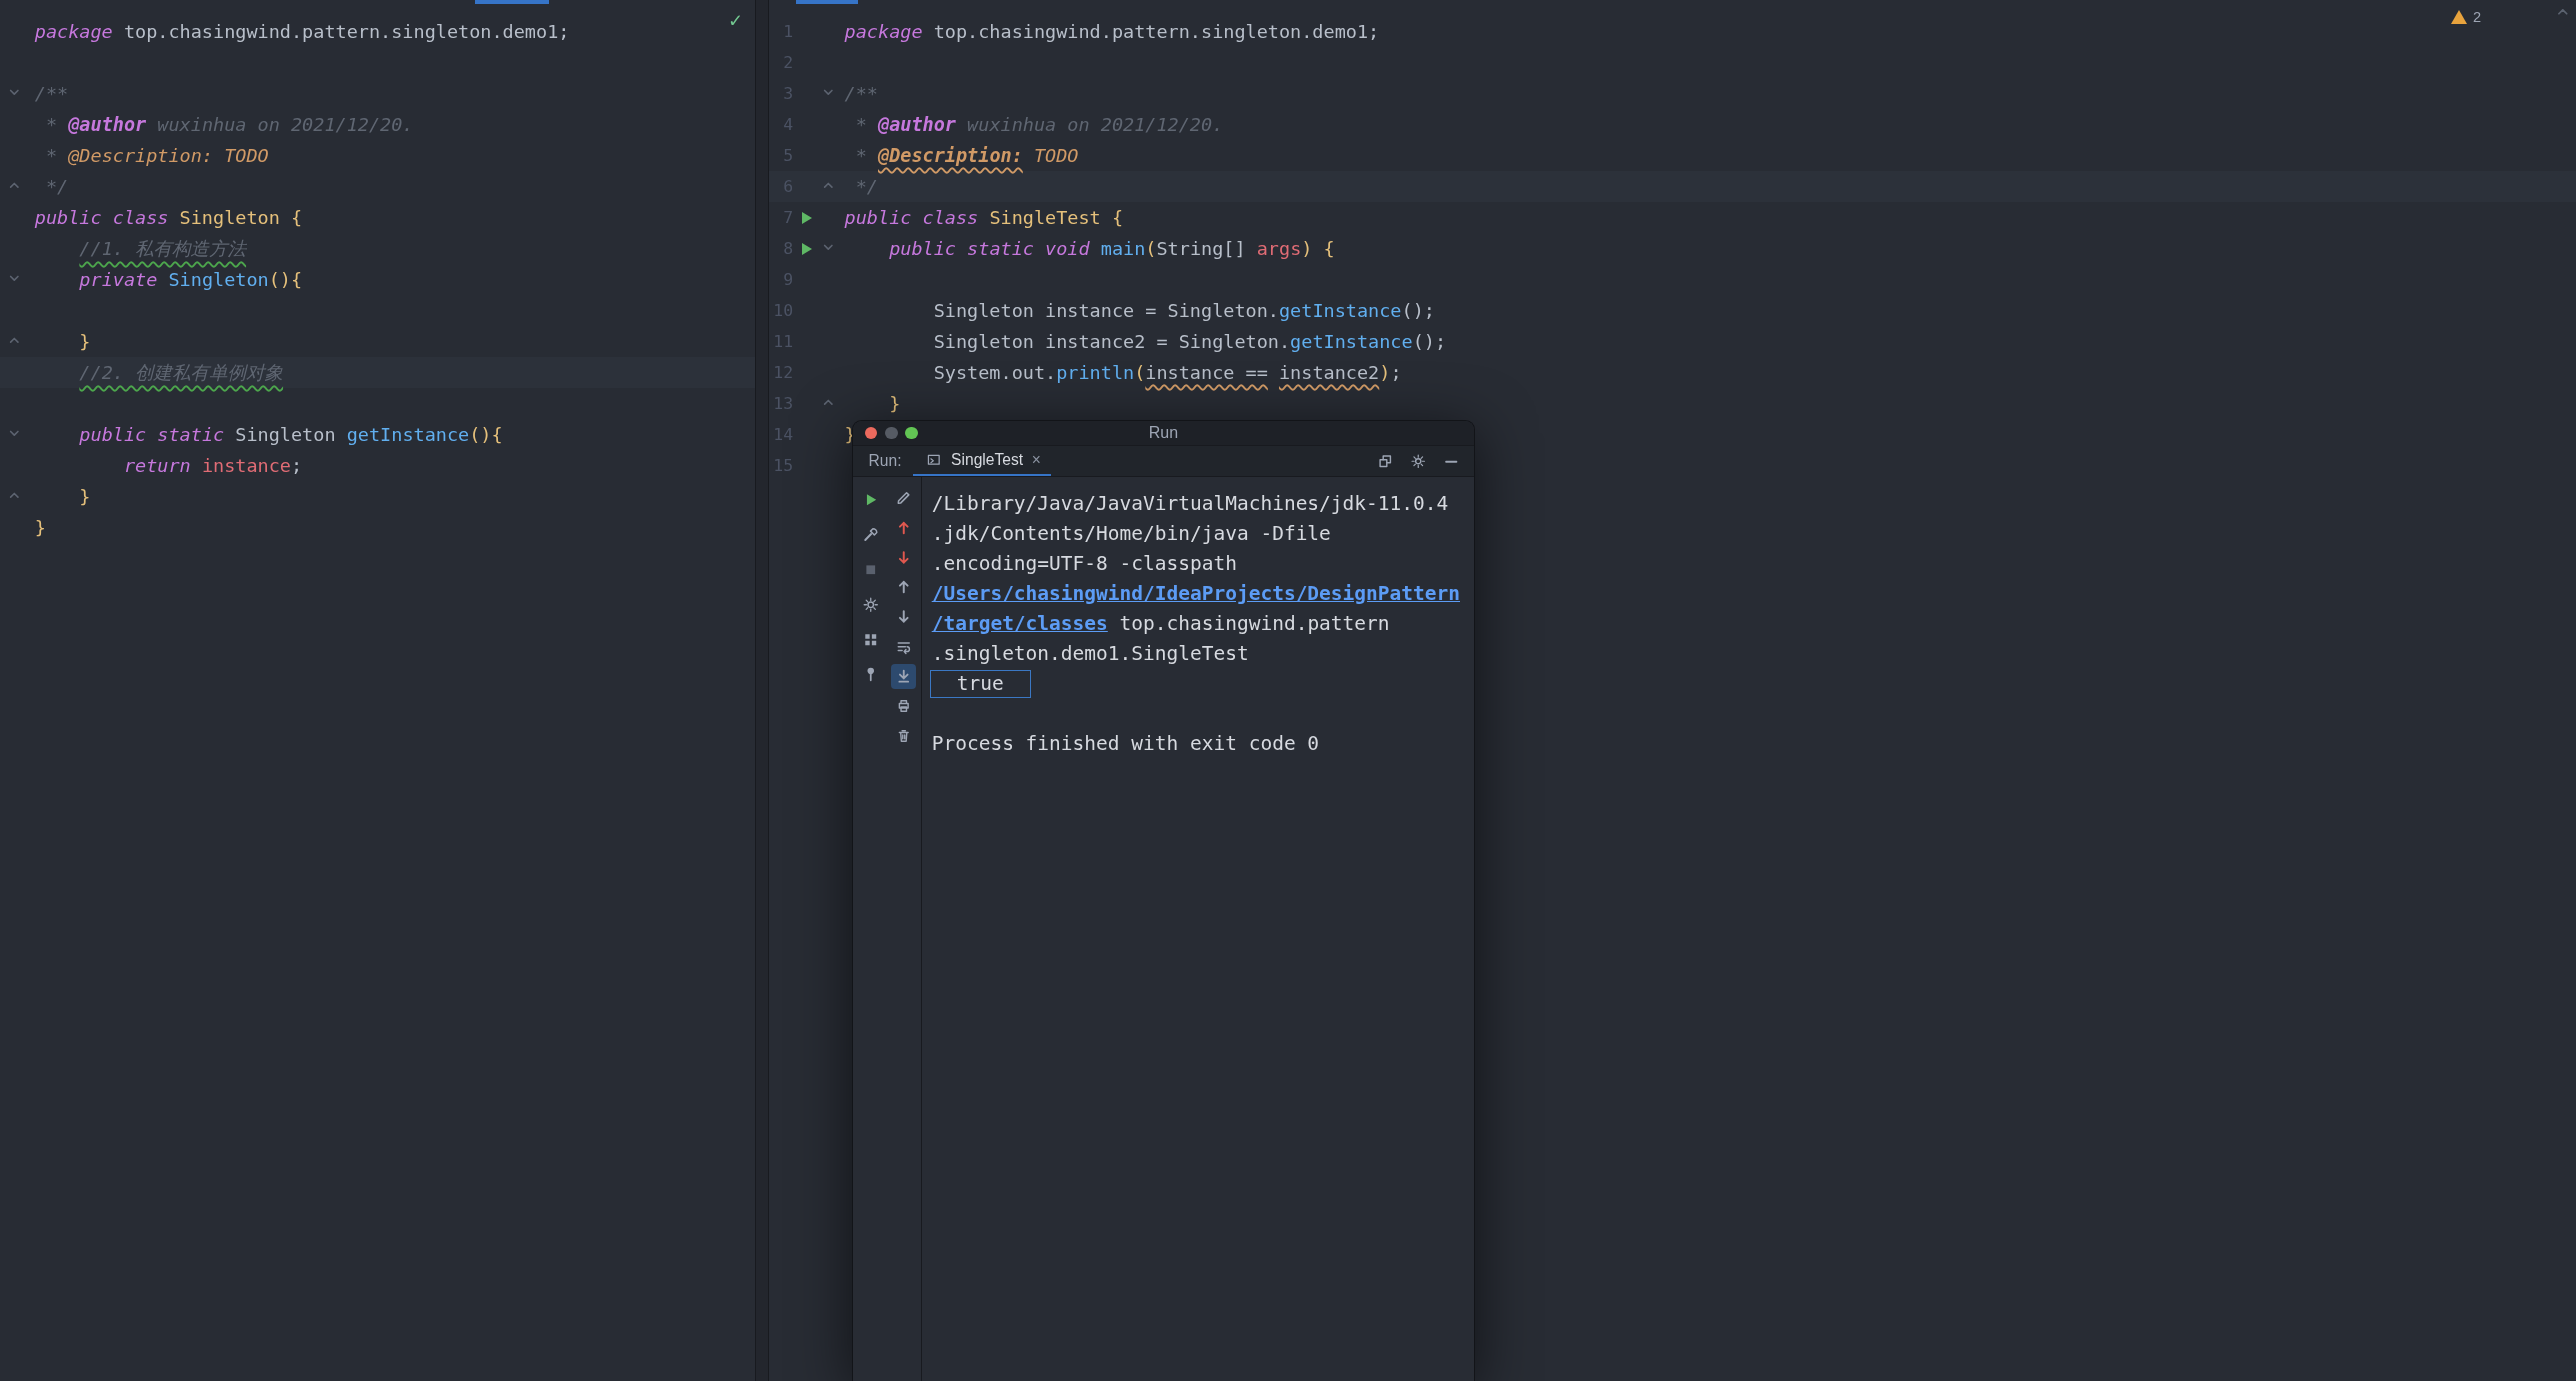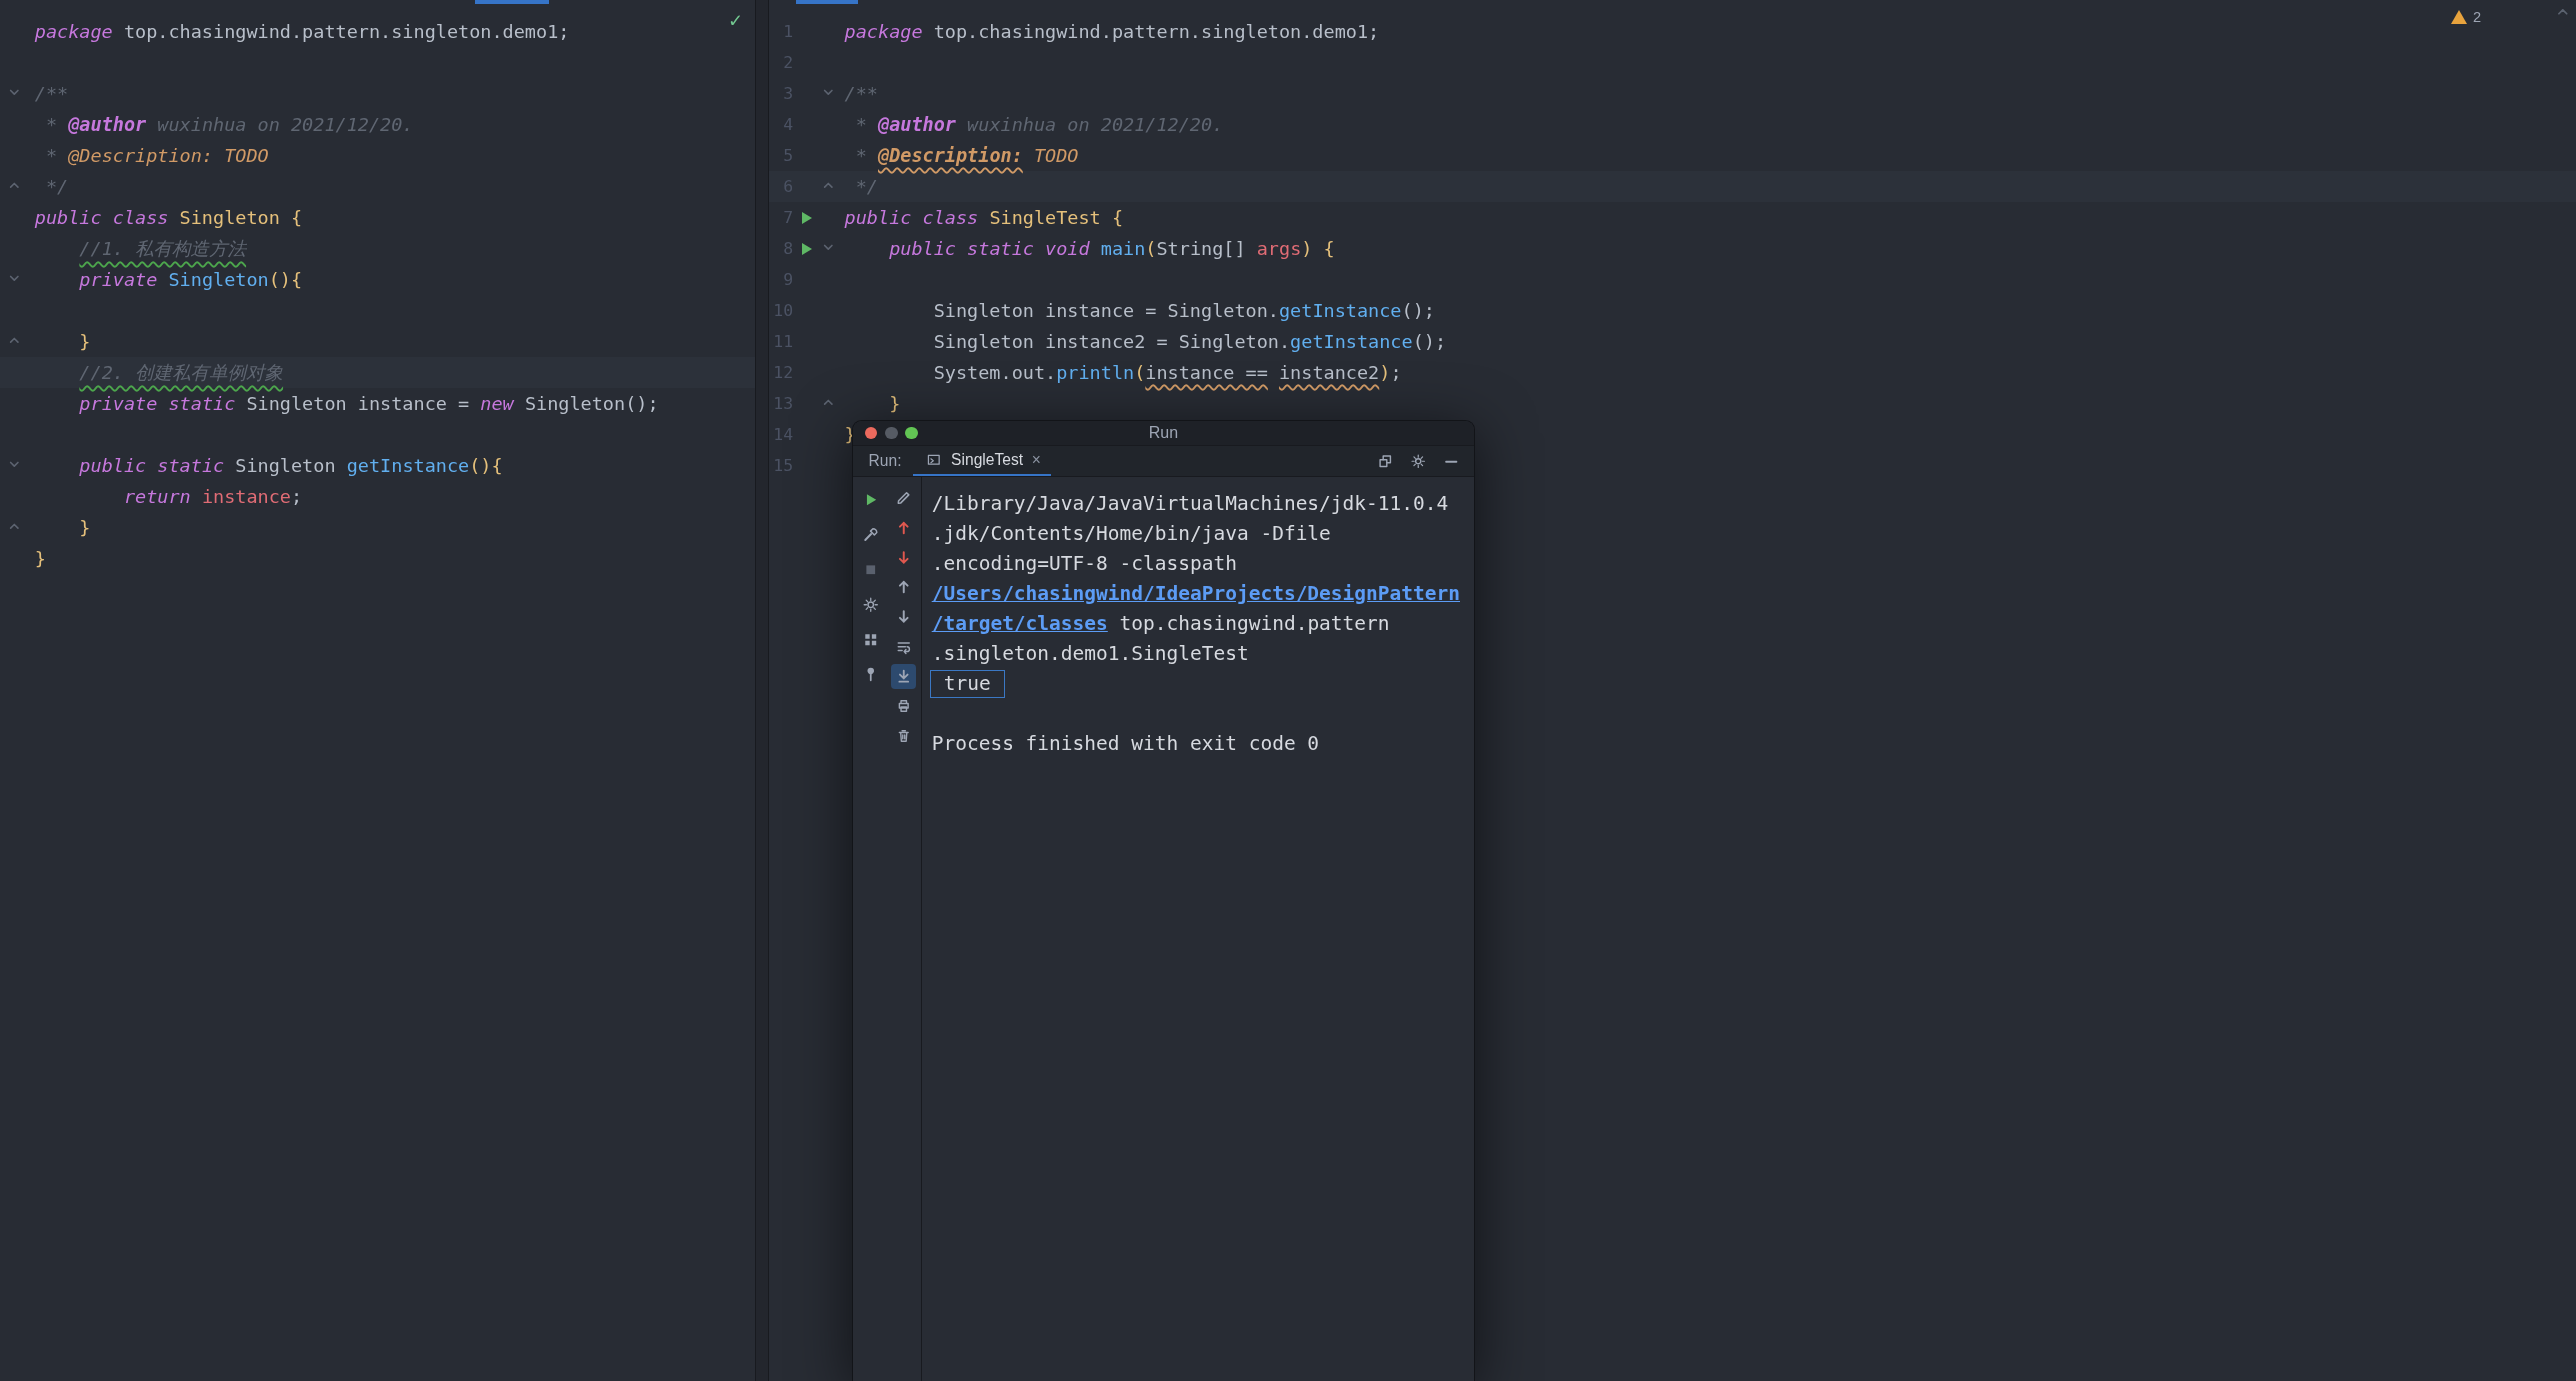--- a/index.html
+++ b/index.html
@@ -80,21 +80,21 @@
   .rw-toolbars{display:flex;flex:none;border-right:1px solid var(--border);padding:5.8px 1px;align-items:flex-start}
   .tb-col{display:flex;flex-direction:column;width:33px;align-items:center}
   .tb-col-a .tb-btn{margin:4.9px 0}
   .tb-col-b .tb-btn{margin:2.4px 0}
   .tb-btn{width:25px;height:25px;display:flex;align-items:center;justify-content:center;border-radius:3.9px}
   .tb-btn.active{background:#2d4a6e}
   .console{flex:1;padding:11.7px 0 0 9.7px;font-size:19.5px;line-height:30px;color:var(--console);
            white-space:pre;overflow:hidden}
   .con-line{min-height:30px}
   .con-link{color:var(--link);text-decoration:underline;font-weight:700}
-  .con-sel{display:inline-block;border:1.9px solid var(--selBorder);padding:0 13px;margin-left:-1.9px;line-height:26px}
+  .con-sel{display:inline-block;border:1.9px solid var(--selBorder);padding:0 26px;margin-left:-1.9px;line-height:26px}
 </style>
 </head>
 <body>
 
 <div class="screen">
 
   <div class="tabbar-indicator ind-left"></div>
   <div class="tabbar-indicator ind-right"></div>
 
   <section class="editor editor-left">
@@ -112,21 +112,20 @@
         <div class="crow"><div class="gut lfold"></div><div class="cline"><span class="tk-kw">public class</span><span class="tk-pl"> </span><span class="tk-cls">Singleton</span><span class="tk-pl"> </span><span class="tk-br">{</span></div></div>
         <div class="crow"><div class="gut lfold"></div><div class="cline"><span class="tk-pl">    </span><span class="tk-cmw">//1. 私有构造方法</span></div></div>
         <div class="crow"><div class="gut lfold"><span><svg width="14.6" height="14.6" viewBox="0 0 16 16">
                 <path d="M4 6 L8 10 L12 6" fill="none" stroke="#5c6370" stroke-width="1.8" stroke-linecap="round" stroke-linejoin="round"></path>
               </svg></span></div><div class="cline"><span class="tk-pl">    </span><span class="tk-kw">private</span><span class="tk-pl"> </span><span class="tk-fn">Singleton</span><span class="tk-br">(){</span></div></div>
         <div class="crow"><div class="gut lfold"></div><div class="cline">&nbsp;</div></div>
         <div class="crow"><div class="gut lfold"><span><svg width="14.6" height="14.6" viewBox="0 0 16 16">
                 <path d="M4 10 L8 6 L12 10" fill="none" stroke="#5c6370" stroke-width="1.8" stroke-linecap="round" stroke-linejoin="round"></path>
               </svg></span></div><div class="cline"><span class="tk-pl">    </span><span class="tk-br">}</span></div></div>
         <div class="crow cur"><div class="gut lfold"></div><div class="cline"><span class="tk-pl">    </span><span class="tk-cmw">//2. 创建私有单例对象</span></div></div>
-        <div class="crow"><div class="gut lfold"></div><div class="cline"><span class="tk-pl">    </span><span class="tk-kw">private static</span><span class="tk-pl"> Singleton instance = </span><span class="tk-kw">new</span><span class="tk-pl"> Singleton();</span></div></div>
         <div class="crow"><div class="gut lfold"></div><div class="cline">&nbsp;</div></div>
         <div class="crow"><div class="gut lfold"><span><svg width="14.6" height="14.6" viewBox="0 0 16 16">
                 <path d="M4 6 L8 10 L12 6" fill="none" stroke="#5c6370" stroke-width="1.8" stroke-linecap="round" stroke-linejoin="round"></path>
               </svg></span></div><div class="cline"><span class="tk-pl">    </span><span class="tk-kw">public static</span><span class="tk-pl"> Singleton </span><span class="tk-fn">getInstance</span><span class="tk-br">(){</span></div></div>
         <div class="crow"><div class="gut lfold"></div><div class="cline"><span class="tk-pl">        </span><span class="tk-kw">return</span><span class="tk-pl"> </span><span class="tk-fld">instance</span><span class="tk-pl">;</span></div></div>
         <div class="crow"><div class="gut lfold"><span><svg width="14.6" height="14.6" viewBox="0 0 16 16">
                 <path d="M4 10 L8 6 L12 10" fill="none" stroke="#5c6370" stroke-width="1.8" stroke-linecap="round" stroke-linejoin="round"></path>
               </svg></span></div><div class="cline"><span class="tk-pl">    </span><span class="tk-br">}</span></div></div>
         <div class="crow"><div class="gut lfold"></div><div class="cline"><span class="tk-br">}</span></div></div>
       </div>

